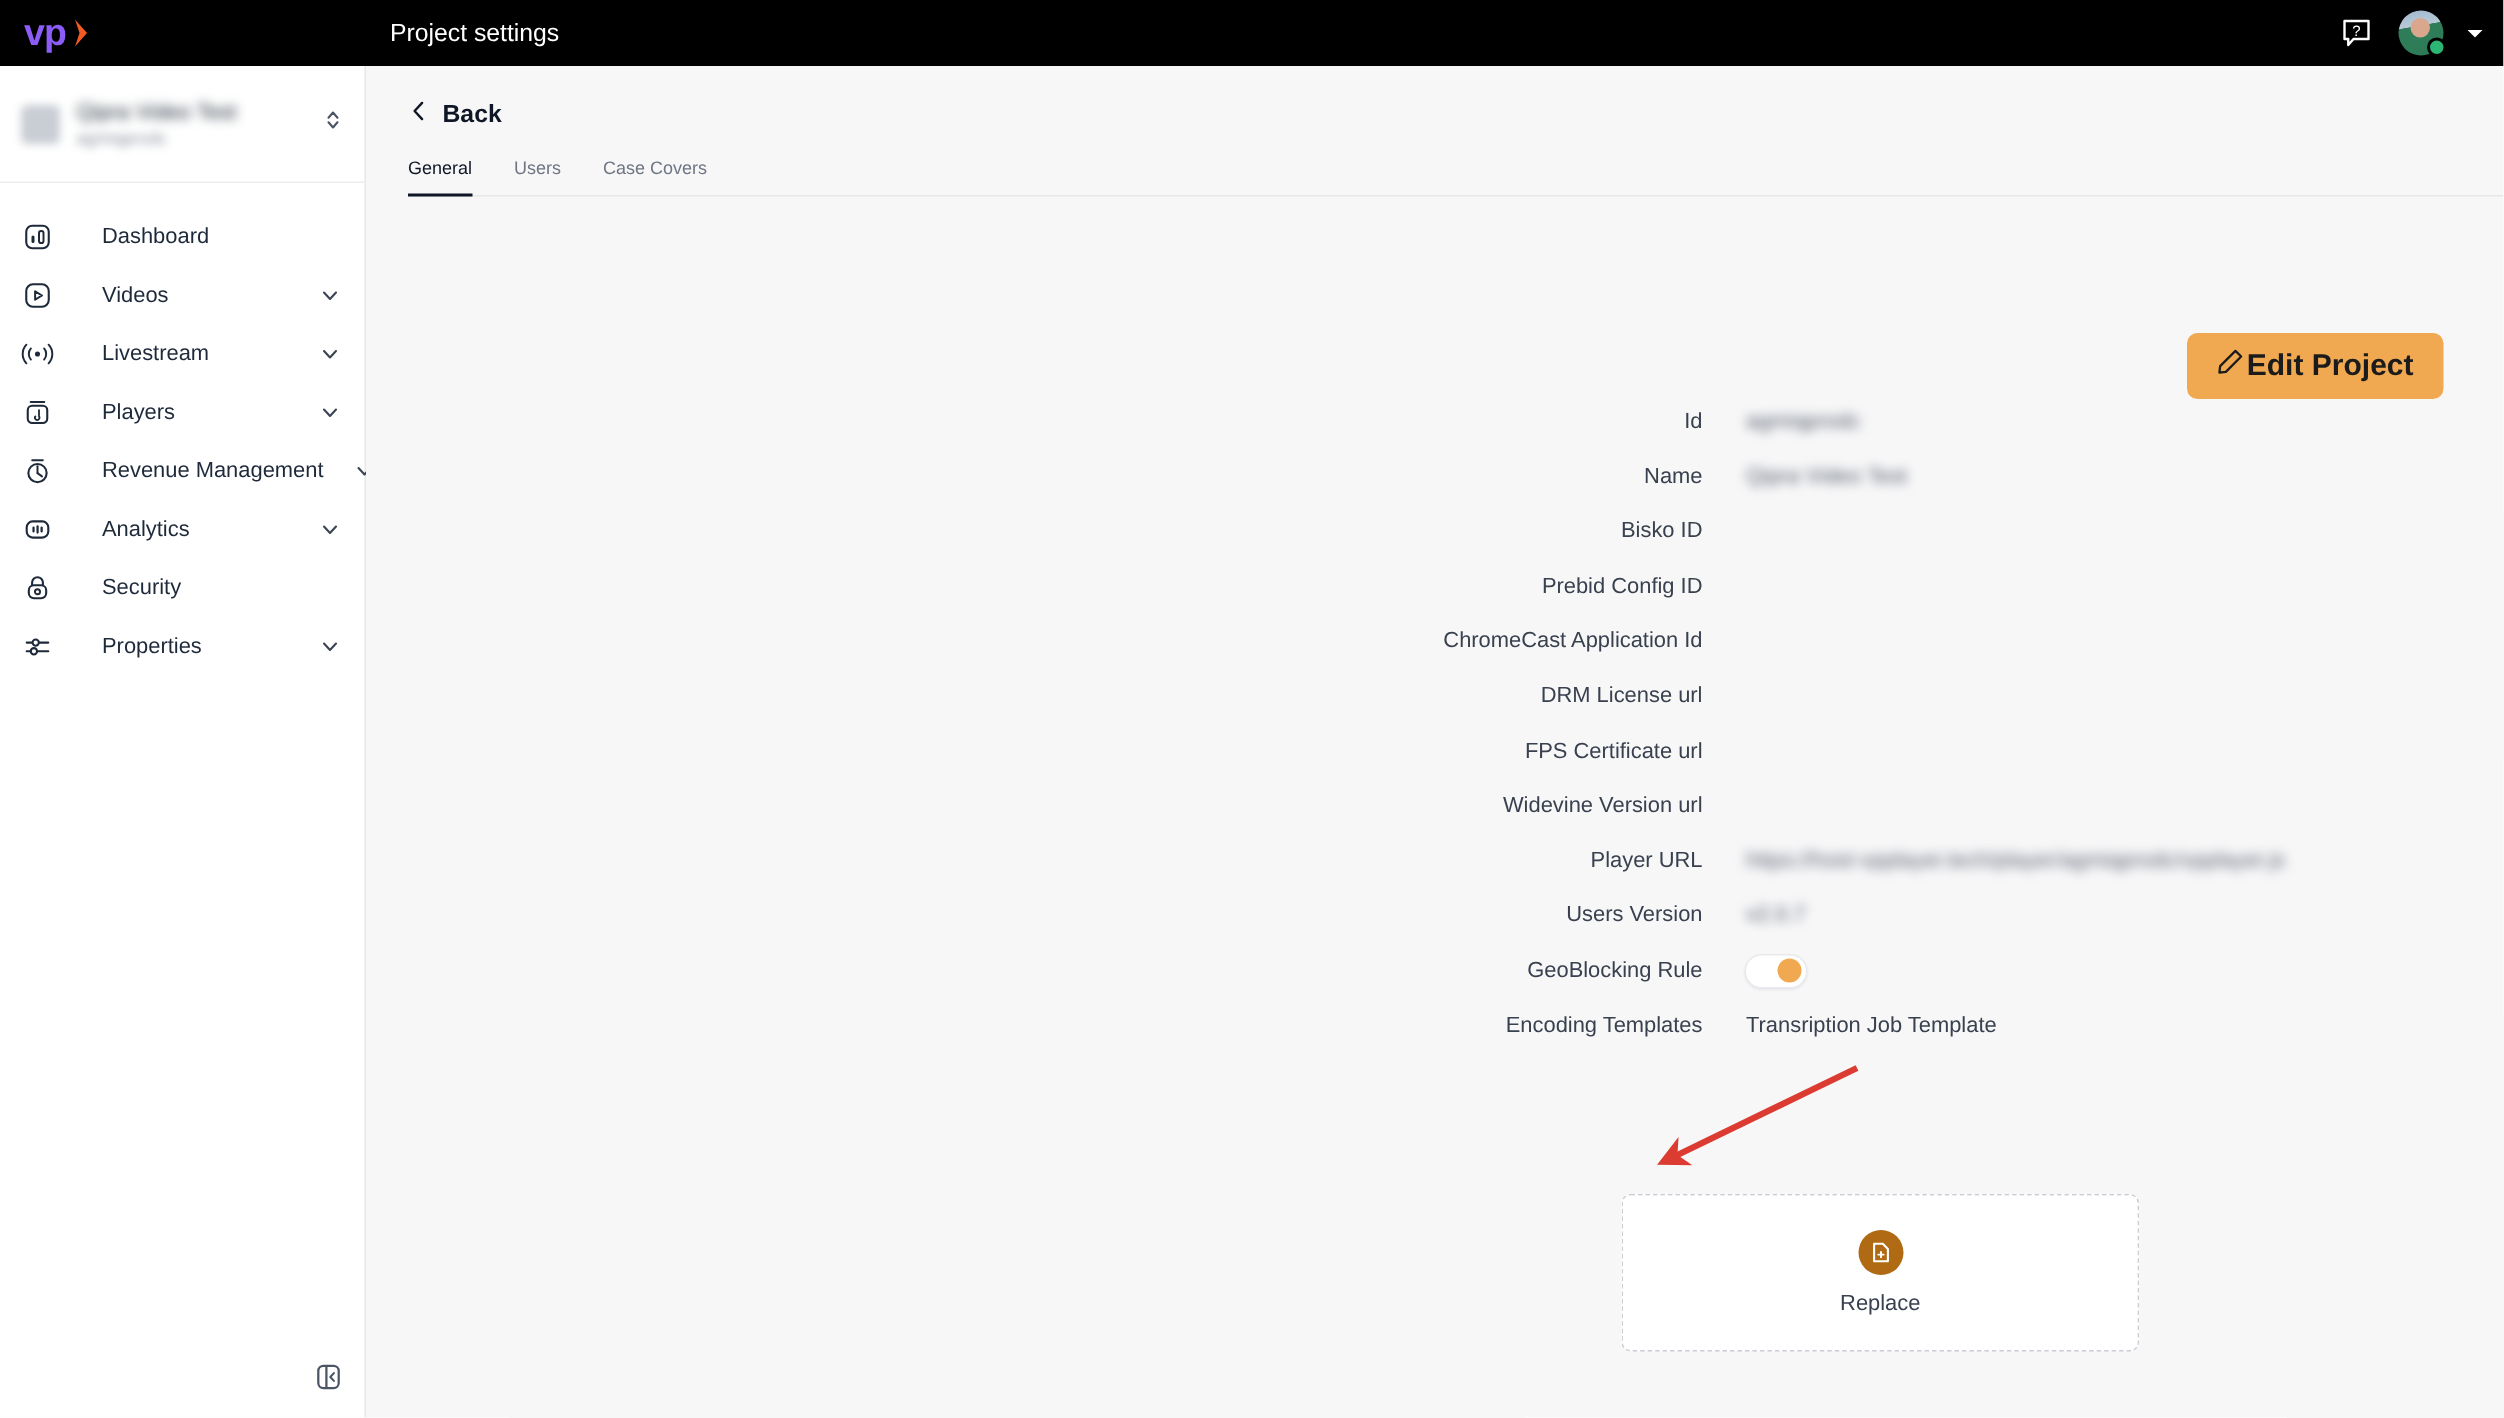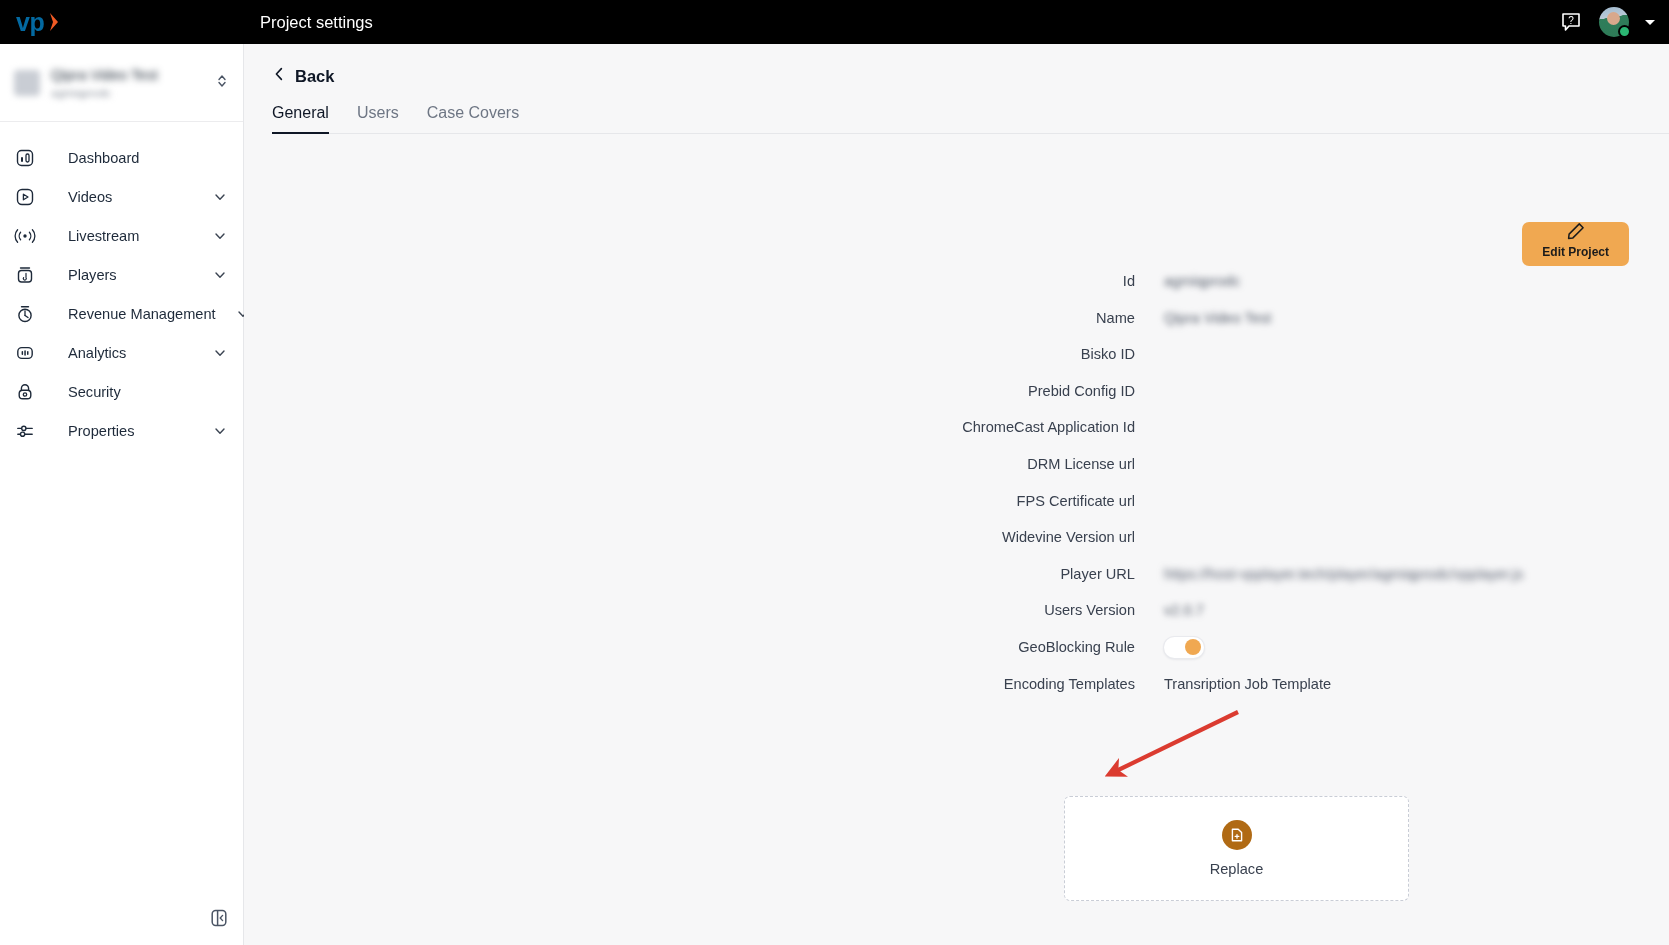--- a/index.html
+++ b/index.html
@@ -11,21 +11,21 @@
   }
   .app { width: 1669px; height: 945px; display: flex; flex-direction: column; }
 
   
   .topbar {
     height: 44px; background: #000000; color: #ffffff;
     display: flex; align-items: center; flex: 0 0 44px;
     position: relative;
   }
   .logo-wrap { width: 260px; display: flex; align-items: center; padding-left: 16px; }
-  .logo-text { font-size: 25px; font-weight: 700; letter-spacing: -0.5px; color:#0369a1; line-height:1; }
+  .logo-text { font-size: 25px; font-weight: 700; letter-spacing: -0.5px; color:#8b5cf6; line-height:1; }
   .logo-chev { margin-left: 3px; display:inline-flex; }
   .topbar-title { font-size: 16.5px; font-weight: 400; color: #ffffff; }
   .topbar-right {
     margin-left: auto; display: flex; align-items: center; gap: 16px; padding-right: 14px;
   }
   .help-icon { width: 24px; height: 24px; display:flex; align-items:center; justify-content:center; cursor:pointer;}
   .avatar-wrap { position: relative; width: 30px; height: 30px; }
   .avatar {
     width: 30px; height: 30px; border-radius: 50%;
     background: linear-gradient(170deg,#9fb9cf 0%, #b9c9d6 35%, #2f7d5a 36%, #2e7a57 100%);
@@ -90,39 +90,38 @@
   
   .main { flex: 1; background: #f7f7f8; position: relative; overflow: hidden; }
   .back-row {
     display: flex; align-items: center; gap: 9px;
     padding: 22px 0 0 28px; cursor: pointer; width: max-content;
   }
   .back-label { font-size: 16.5px; font-weight: 600; color: #0f1726; }
 
   .tabs { display: flex; gap: 28px; padding: 18px 0 0 28px; position: relative; }
   .tab {
-    font-size: 16px; color: #6e7684; padding-bottom: 11px;
+    font-size: 12px; color: #6e7684; padding-bottom: 11px;
     cursor: pointer; position: relative;
   }
   .tab.active { color: #0f1726; font-weight: 500; }
   .tab.active::after {
     content: ""; position: absolute; left: 0; right: 0; bottom: -1px;
     height: 2.5px; background: #0f1726;
   }
   .tabs-rule {
     height: 1px; background: #e6e7ea; margin-left: 28px; margin-right: 0;
   }
 
   .edit-btn {
     position: absolute; right: 40px; top: 178px;
     background: #f0a851; color: #1b1b1b; border: none; border-radius: 7px;
     height: 44px; padding: 0 20px; display: flex; align-items: center; gap: 2px;
-    font-size: 12px; font-weight: 600; cursor: pointer;
+    font-size: 20px; font-weight: 600; cursor: pointer;
     font-family: "Liberation Sans", sans-serif;
-    flex-direction: column;
   }
 
   .form { position: absolute; left: 0; right: 0; top: 226px; }
   .row { display: flex; align-items: flex-start; margin-bottom: 14.6px; }
   .row-label {
     width: 891px; text-align: right; font-size: 14.6px; color: #39414f;
     padding-right: 0; line-height: 22px;
   }
   .row-value {
     margin-left: 29px; font-size: 14.6px; color: #39414f; line-height: 22px;
@@ -145,21 +144,21 @@
     width: 891px; text-align: right; font-size: 14.6px; color: #39414f;
     display: flex; justify-content: flex-end; align-items: center; gap: 7px;
   }
   .info-icon {
     width: 13px; height: 13px; border-radius: 50%; border: 1px solid #9aa1ad;
     color: #9aa1ad; font-size: 9px; line-height: 11px; text-align: center;
     font-family: "Liberation Serif", serif; flex: 0 0 13px;
   }
 
   .dropzone {
-    position: absolute; left: 820px; top: 752px; width: 345px; height: 105px;
+    position: absolute; left: 837px; top: 752px; width: 345px; height: 105px;
     border: 1.4px dashed #c9cdd6; border-radius: 6px; background: #ffffff;
     display: flex; flex-direction: column; align-items: center; justify-content: center;
     gap: 11px; cursor: pointer;
   }
   .dz-icon {
     width: 30px; height: 30px; border-radius: 50%; background: #b06a14;
     display: flex; align-items: center; justify-content: center;
   }
   .dz-label { font-size: 14.6px; color: #39414f; }
 

